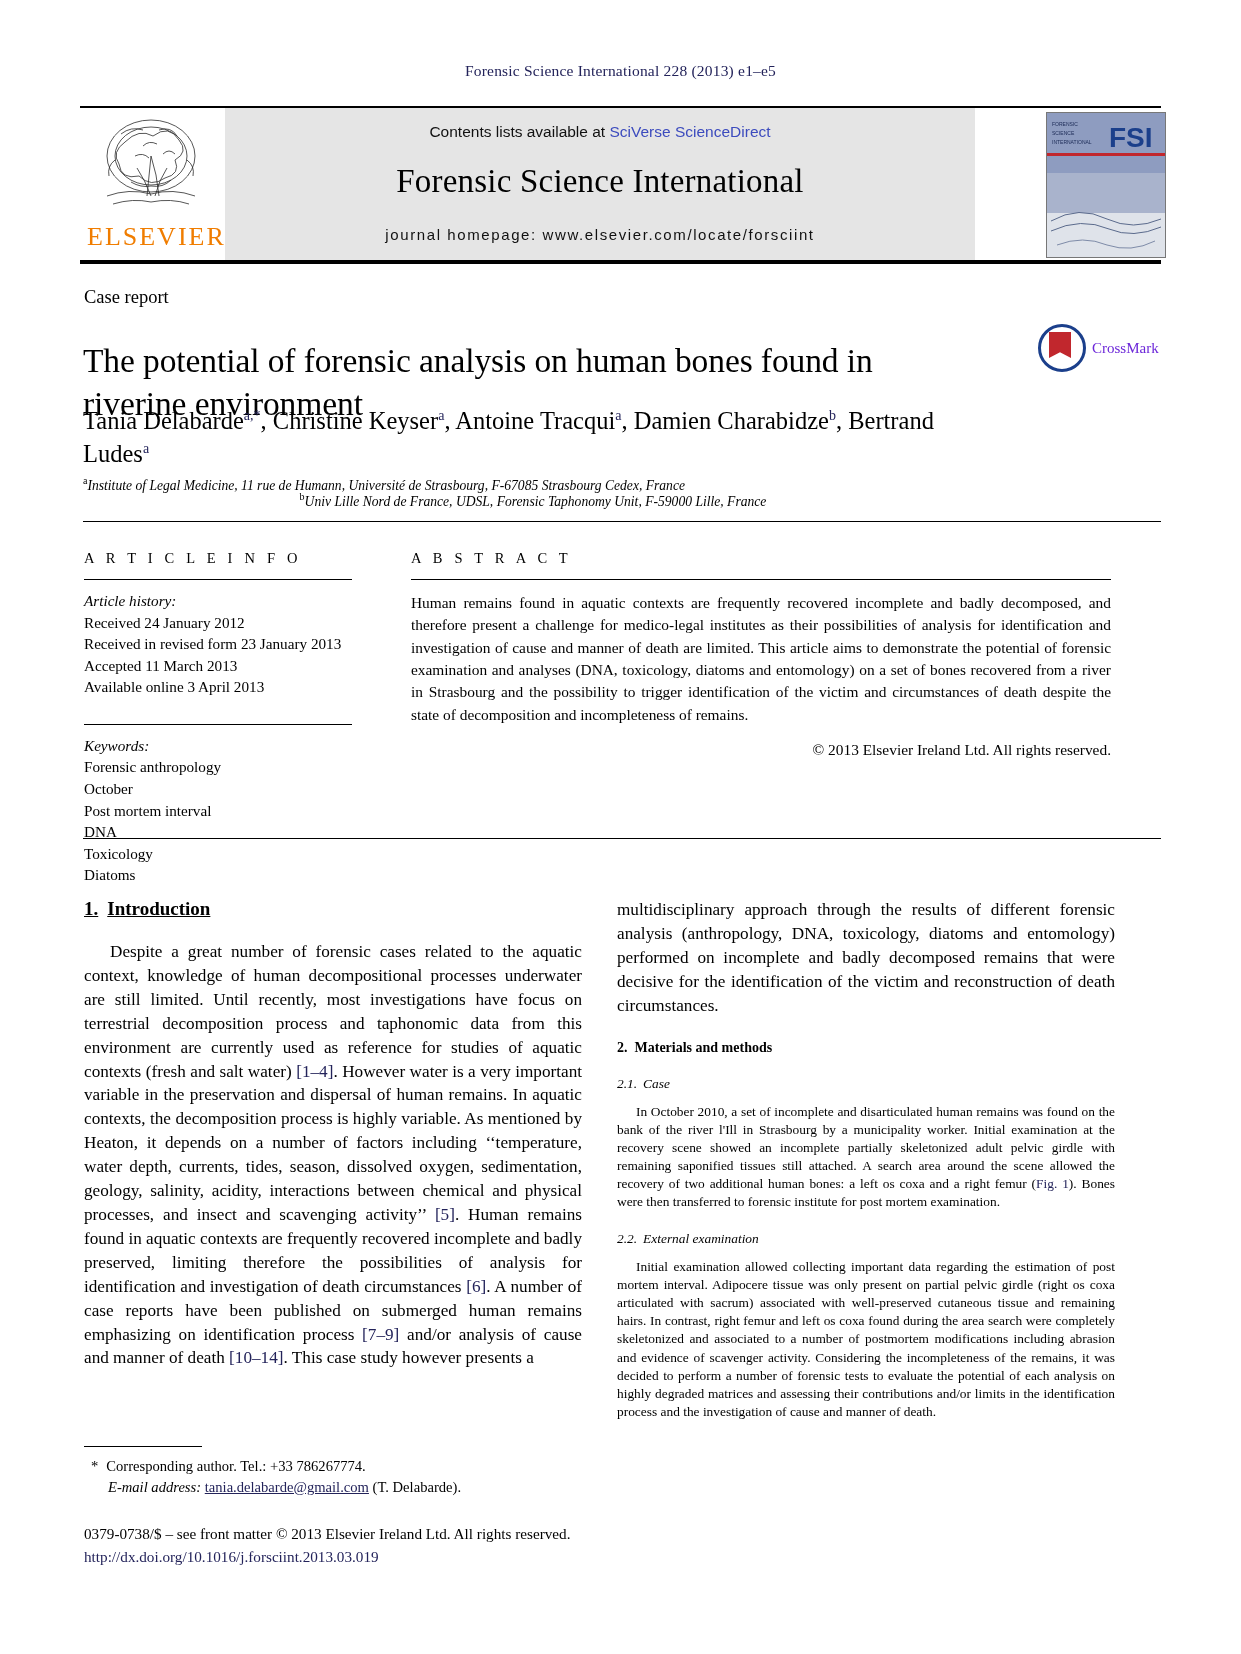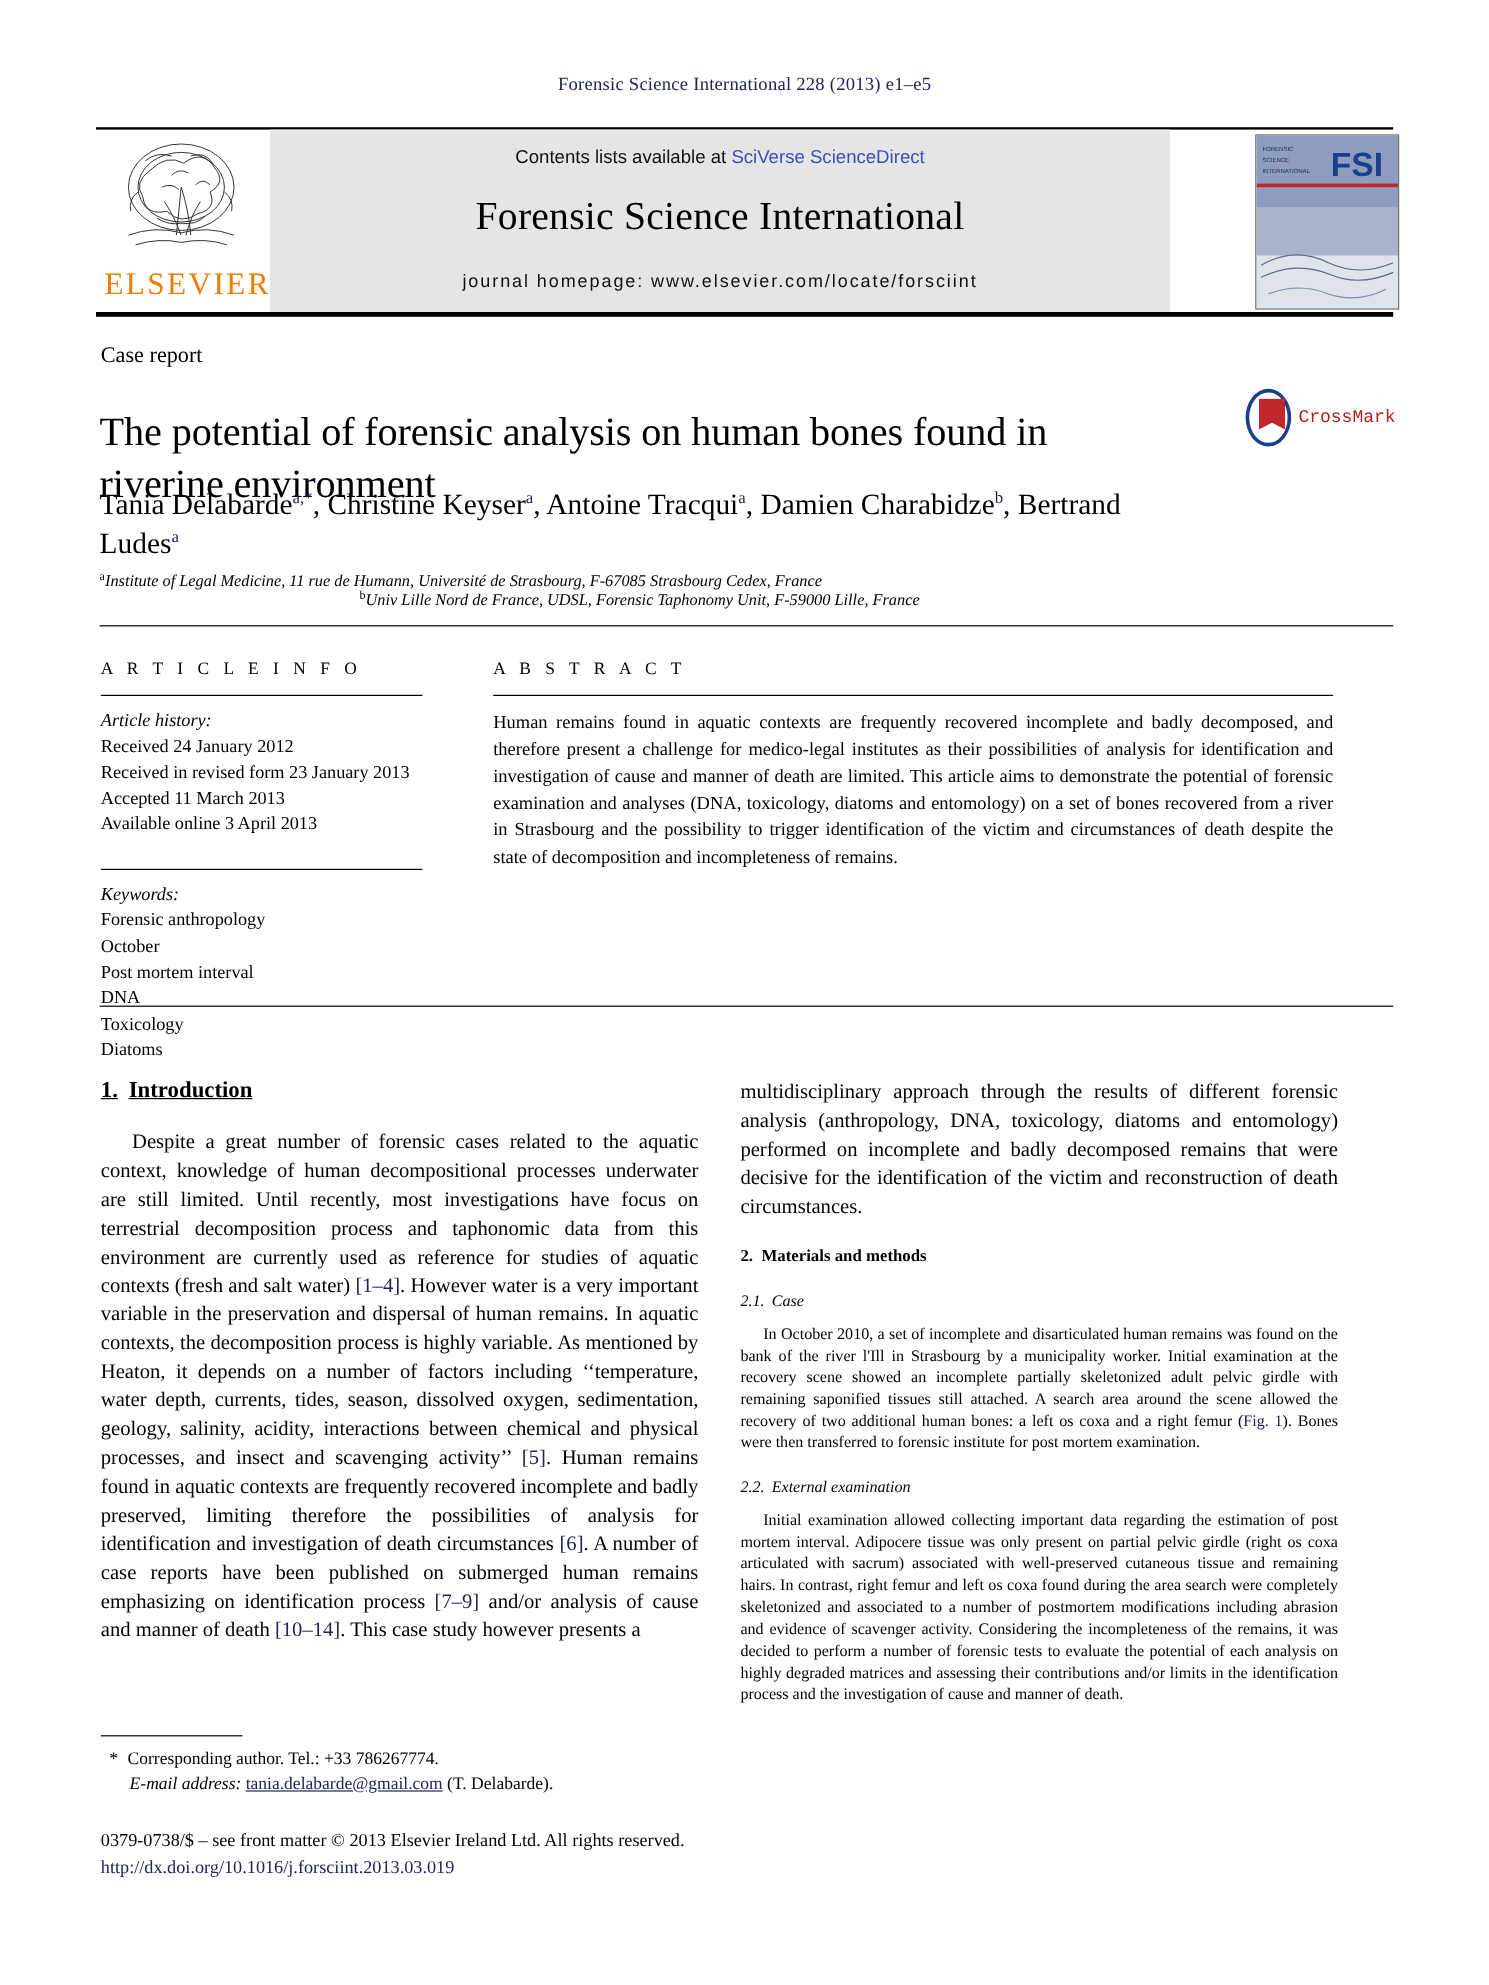--- a/index.html
+++ b/index.html
@@ -145,21 +145,21 @@
     border: 3px solid #1b3f8b;
     background: #fff;
     position: relative;
   }
   .cm-inner {
     position: absolute; left: 8px; top: 5px;
     width: 22px; height: 26px;
     background: #c1272d;
     clip-path: polygon(0 0, 100% 0, 100% 100%, 50% 78%, 0 100%);
   }
-  .cm-text { font-family: Liberation Mono, monospace; font-size: 15px; color: #b91c1c; }
+  .cm-text { font-family: Liberation Serif, serif; font-size: 15px; color: #6d28d9; }
 
   .authors {
     position: absolute;
     top: 405px;
     left: 83px;
     width: 900px;
     font-size: 24.5px;
     line-height: 1.33;
   }
   .sup { font-size: 14px; vertical-align: super; color: #23235a; }
@@ -381,20 +381,21 @@
       <div>DNA</div>
       <div>Toxicology</div>
       <div>Diatoms</div>
     </div>
   </div>
 
   <div class="abs-col">
     <div class="sec-label">A B S T R A C T</div>
     <div class="hr-sm"></div>
     <p class="abstract-text">Human remains found in aquatic contexts are frequently recovered incomplete and badly decomposed, and therefore present a challenge for medico-legal institutes as their possibilities of analysis for identification and investigation of cause and manner of death are limited. This article aims to demonstrate the potential of forensic examination and analyses (DNA, toxicology, diatoms and entomology) on a set of bones recovered from a river in Strasbourg and the possibility to trigger identification of the victim and circumstances of death despite the state of decomposition and incompleteness of remains.</p>
+    <div class="copyright">© 2013 Elsevier Ireland Ltd. All rights reserved.</div>
   </div>
 
   <div class="rule-thin rule-bottom"></div>
 
   <div class="col-left">
     <h2 class="sec">
       <span class="num">1.</span><span>Introduction</span>
     </h2>
     <p class="body-p"><span>Despite a great number of forensic cases related to the aquatic context, knowledge of human decompositional processes underwater are still limited. Until recently, most investigations have focus on terrestrial decomposition process and taphonomic data from this environment are currently used as reference for studies of aquatic contexts (fresh and salt water) </span><span class="ref">[1–4]</span><span>. However water is a very important variable in the preservation and dispersal of human remains. In aquatic contexts, the decomposition process is highly variable. As mentioned by Heaton, it depends on a number of factors including ‘‘temperature, water depth, currents, tides, season, dissolved oxygen, sedimentation, geology, salinity, acidity, interactions between chemical and physical processes, and insect and scavenging activity’’ </span><span class="ref">[5]</span><span>. Human remains found in aquatic contexts are frequently recovered incomplete and badly preserved, limiting therefore the possibilities of analysis for identification and investigation of death circumstances </span><span class="ref">[6]</span><span>. A number of case reports have been published on submerged human remains emphasizing on identification process </span><span class="ref">[7–9]</span><span> and/or analysis of cause and manner of death </span><span class="ref">[10–14]</span><span>. This case study however presents a</span></p>
   </div>

